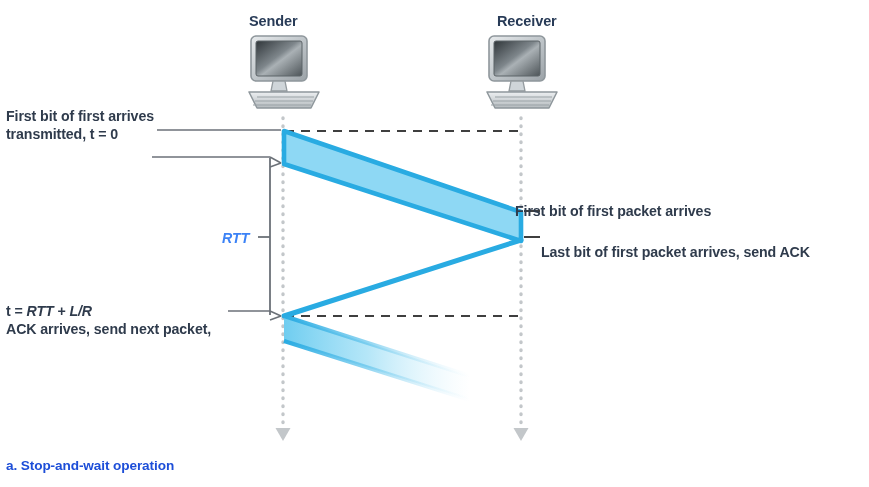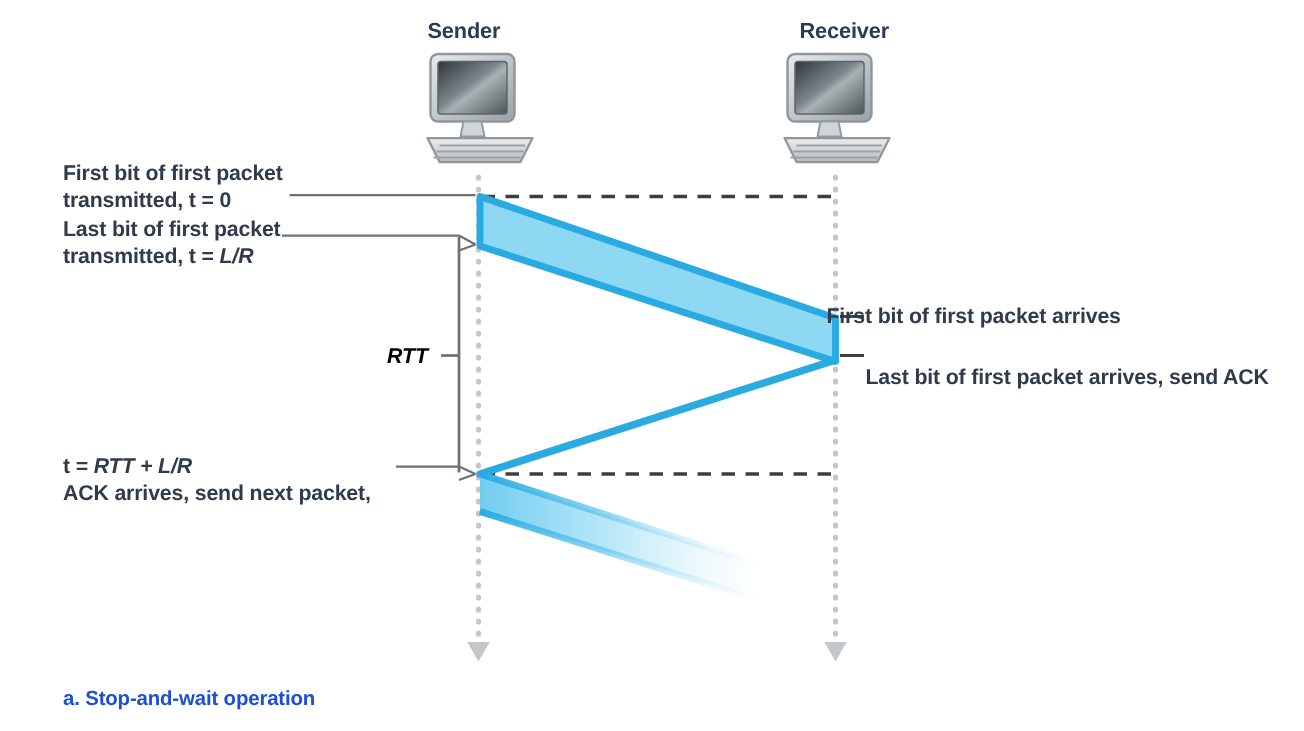--- a/index.html
+++ b/index.html
@@ -13,21 +13,20 @@
     position: relative;
     font-family: "Liberation Sans", sans-serif;
     color: #2b3a4a;
     overflow: hidden;
   }
   #stage {
     position: absolute;
     left: 0; top: 0;
     width: 723px;
     height: 487px;
-    margin-left: 36px;
   }
   svg.layer {
     position: absolute;
     left: 0; top: 0;
     width: 869px;
     height: 487px;
     overflow: visible;
   }
   .host-label {
     position: absolute;
@@ -58,21 +57,21 @@
   #anno-first-bit-rx { left: 515px; top: 203px; text-align: right; }
   #anno-last-bit-rx  { left: 541px; top: 244px; }
 
   #rtt-label {
     position: absolute;
     left: 222px;
     top: 230px;
     font-size: 14.2px;
     font-weight: bold;
     font-style: italic;
-    color: #000000;
+    color: #3b82f6;
     letter-spacing: 0px;
   }
 
   #caption {
     position: absolute;
     left: 6px;
     top: 458px;
     font-size: 13.6px;
     font-weight: bold;
     color: #1d4ed8;
@@ -182,32 +181,26 @@
       <line x1="10" y1="65" x2="68" y2="65" stroke="#9aa1a5" stroke-width="1.2"></line>
       <line x1="8" y1="69" x2="66" y2="69" stroke="#9aa1a5" stroke-width="1.2"></line>
     </g>
   </svg>
 
   <div class="host-label" id="sender-label">Sender</div>
 
   <div class="host-label" id="receiver-label">Receiver</div>
 
   <div class="anno" id="anno-first-bit-tx">
-    <div>First bit of first packet</div>
+    <div>First bit of first arrives</div>
     <div>
       <span>transmitted, t = 0</span><i></i>
     </div>
   </div>
 
-  <div class="anno" id="anno-last-bit-tx">
-    <div>Last bit of first packet</div>
-    <div>
-      <span>transmitted, t = </span><i>L/R</i>
-    </div>
-  </div>
 
   <div class="anno" id="anno-ack-arrives">
     <div>
       <span>t = </span><i>RTT + L/R</i>
     </div>
     <div>ACK arrives, send next packet,</div>
   </div>
 
   <div class="anno" id="anno-first-bit-rx">First bit of first packet arrives</div>
 

